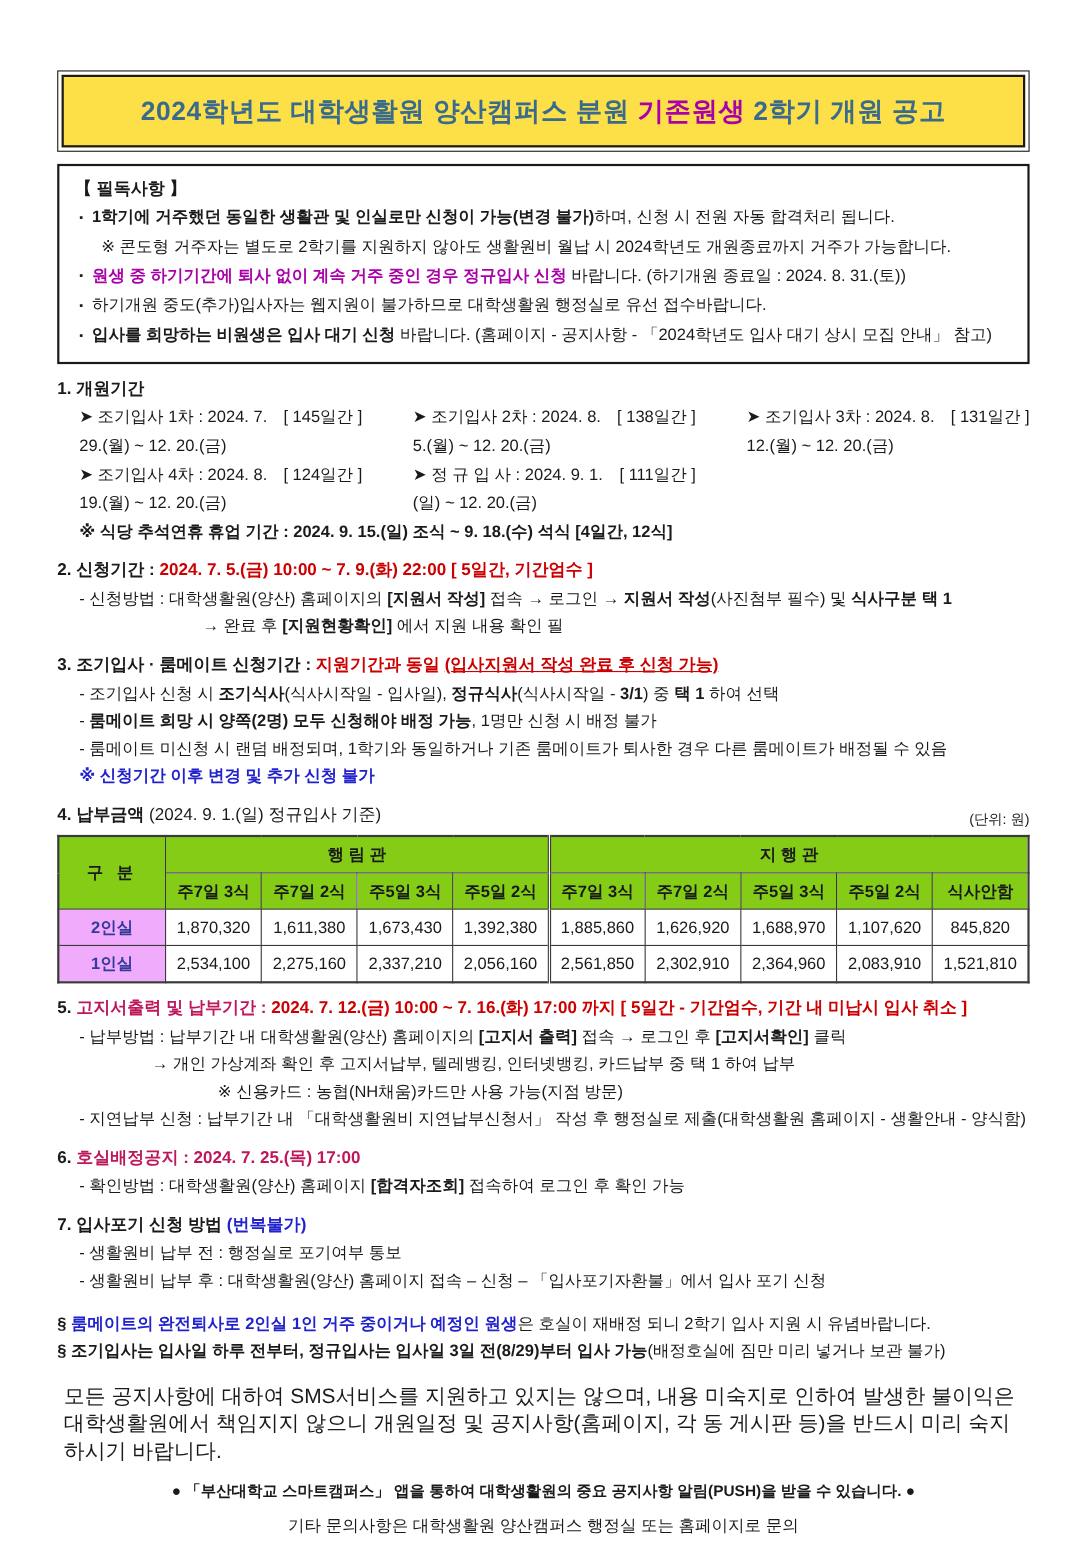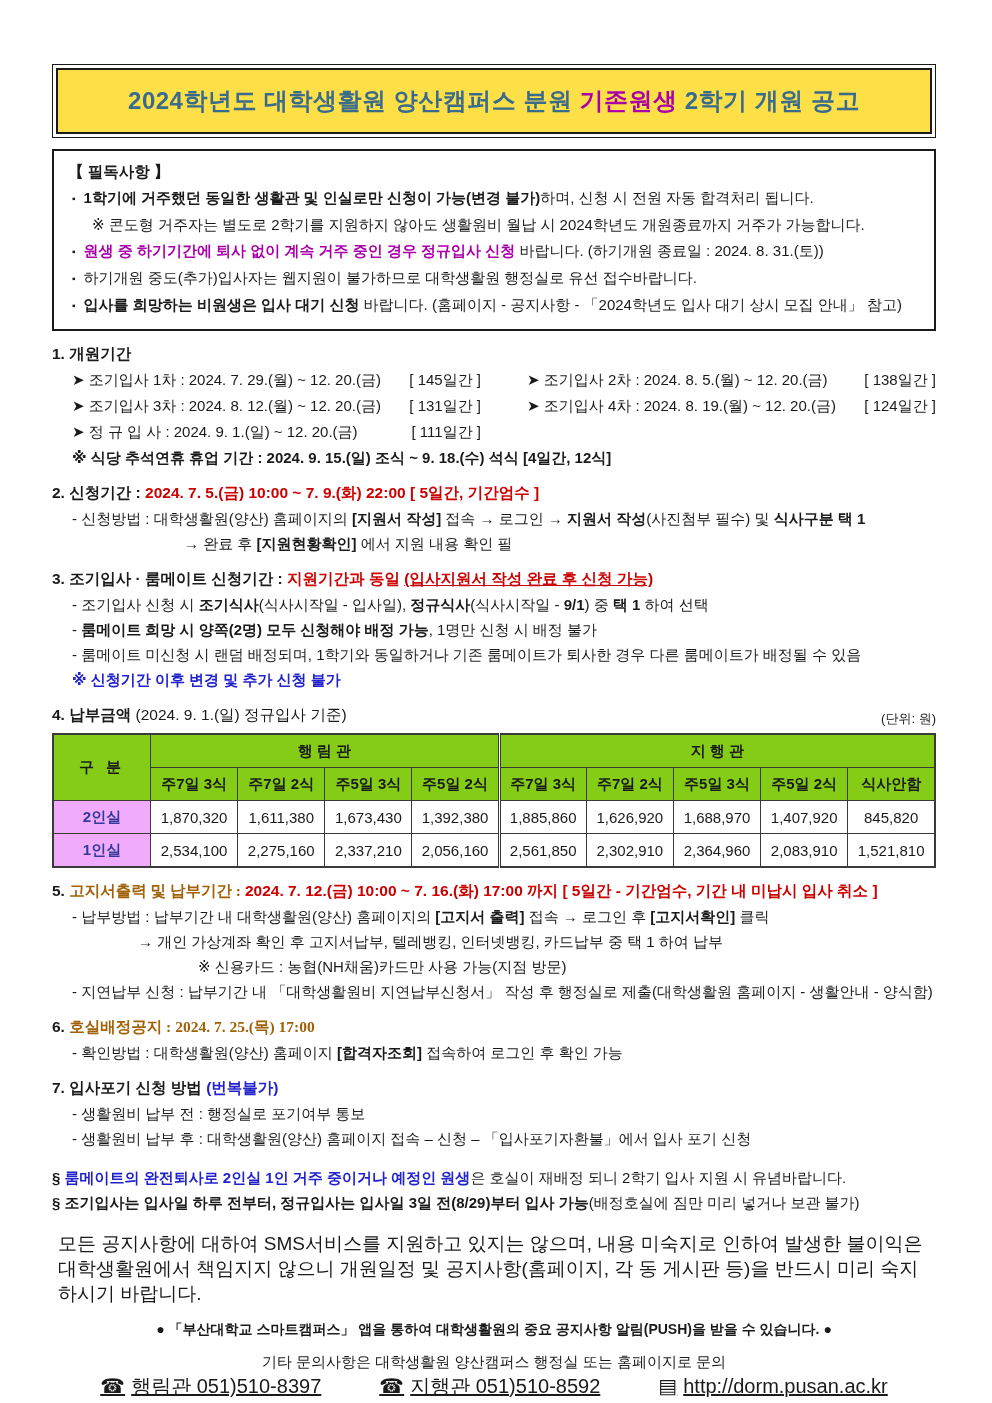--- a/index.html
+++ b/index.html
@@ -21,26 +21,26 @@
   .sec{margin-top:10px;}
   .heading{font-size:15.5px;line-height:26px;}
   .line{font-size:15px;line-height:25px;}
   .ind1{padding-left:20px;}
   .ind2{padding-left:86px;}
   .ind3{padding-left:132px;}
   .ind4{padding-left:146px;}
   
   .s-b{font-weight:bold;}
   .s-r{color:#cc0000;font-weight:bold;}
-  .s-dr{color:#a16207;font-weight:bold;font-family:Liberation Serif, serif;}
+  .s-dr{color:#be185d;font-weight:bold;}
   .s-ru{color:#cc0000;font-weight:bold;text-decoration:underline;}
   .s-bl{color:#2222cc;font-weight:bold;}
   .s-pu{color:#aa00aa;font-weight:bold;}
   
-  .periods{display:grid;grid-template-columns:1fr 1fr;column-gap:46px;padding-left:20px;}
+  .periods{display:grid;grid-template-columns:1fr 1fr 1fr;column-gap:46px;padding-left:20px;}
   .period{display:flex;justify-content:space-between;font-size:15px;line-height:26px;}
   .period .pdays{white-space:nowrap;}
   
   .fee-head{display:flex;justify-content:space-between;align-items:flex-end;}
   .fee-unit{font-size:13px;}
   .fee-wrap{margin-top:5px;}
   table{border-collapse:collapse;width:100%;border:2px solid #3a3a3a;table-layout:fixed;}
   th,td{border:1px solid #3a3a3a;text-align:center;font-size:15px;height:32px;padding:0 2px;
         overflow:hidden;white-space:nowrap;}
   th{background:#84cc16;font-weight:bold;}
@@ -108,21 +108,21 @@
     <div class="heading"><span class="s-b">2. 신청기간 : </span><span class="s-r">2024. 7. 5.(금) 10:00 ~ 7. 9.(화) 22:00 [ 5일간, 기간엄수 ]</span></div>
     <div>
         <div class="line ind1"><span>- 신청방법 : 대학생활원(양산) 홈페이지의 </span><span class="s-b">[지원서 작성]</span><span> 접속 → 로그인 → </span><span class="s-b">지원서 작성</span><span>(사진첨부 필수) 및 </span><span class="s-b">식사구분 택 1</span></div>
         <div class="line ind3"><span>→ 완료 후 </span><span class="s-b">[지원현황확인]</span><span> 에서 지원 내용 확인 필</span></div>
       </div>
   </div>
 
   <div class="sec">
     <div class="heading"><span class="s-b">3. 조기입사 · 룸메이트 신청기간 : </span><span class="s-r">지원기간과 동일 </span><span class="s-ru">(입사지원서 작성 완료 후 신청 가능)</span></div>
     <div>
-        <div class="line ind1"><span>- 조기입사 신청 시 </span><span class="s-b">조기식사</span><span>(식사시작일 - 입사일), </span><span class="s-b">정규식사</span><span>(식사시작일 - </span><span class="s-b">9/1</span><span>) 중 </span><span class="s-b">택 1</span><span> 하여 선택</span></div>
+        <div class="line ind1"><span>- 조기입사 신청 시 </span><span class="s-b">조기식사</span><span>(식사시작일 - 입사일), </span><span class="s-b">정규식사</span><span>(식사시작일 - </span><span class="s-b">3/1</span><span>) 중 </span><span class="s-b">택 1</span><span> 하여 선택</span></div>
         <div class="line ind1"><span>- </span><span class="s-b">룸메이트 희망 시 양쪽(2명) 모두 신청해야 배정 가능</span><span>, 1명만 신청 시 배정 불가</span></div>
         <div class="line ind1"><span>- 룸메이트 미신청 시 랜덤 배정되며, 1학기와 동일하거나 기존 룸메이트가 퇴사한 경우 다른 룸메이트가 배정될 수 있음</span></div>
         <div class="line ind1"><span class="s-bl">※ 신청기간 이후 변경 및 추가 신청 불가</span></div>
       </div>
   </div>
 
   <div class="sec">
     <div class="fee-head">
       <div class="heading"><span class="s-b">4. 납부금액</span><span> (2024. 9. 1.(일) 정규입사 기준)</span></div>
       <div class="fee-unit">(단위: 원)</div>
@@ -150,21 +150,21 @@
           <tbody>
             <tr>
               <td class="rowlab">2인실</td>
               <td>1,870,320</td>
               <td>1,611,380</td>
               <td>1,673,430</td>
               <td>1,392,380</td>
               <td class="gsep">1,885,860</td>
               <td>1,626,920</td>
               <td>1,688,970</td>
-              <td>1,407,920</td>
+              <td>1,107,620</td>
               <td>845,820</td>
             </tr>
             <tr>
               <td class="rowlab">1인실</td>
               <td>2,534,100</td>
               <td>2,275,160</td>
               <td>2,337,210</td>
               <td>2,056,160</td>
               <td class="gsep">2,561,850</td>
               <td>2,302,910</td>

